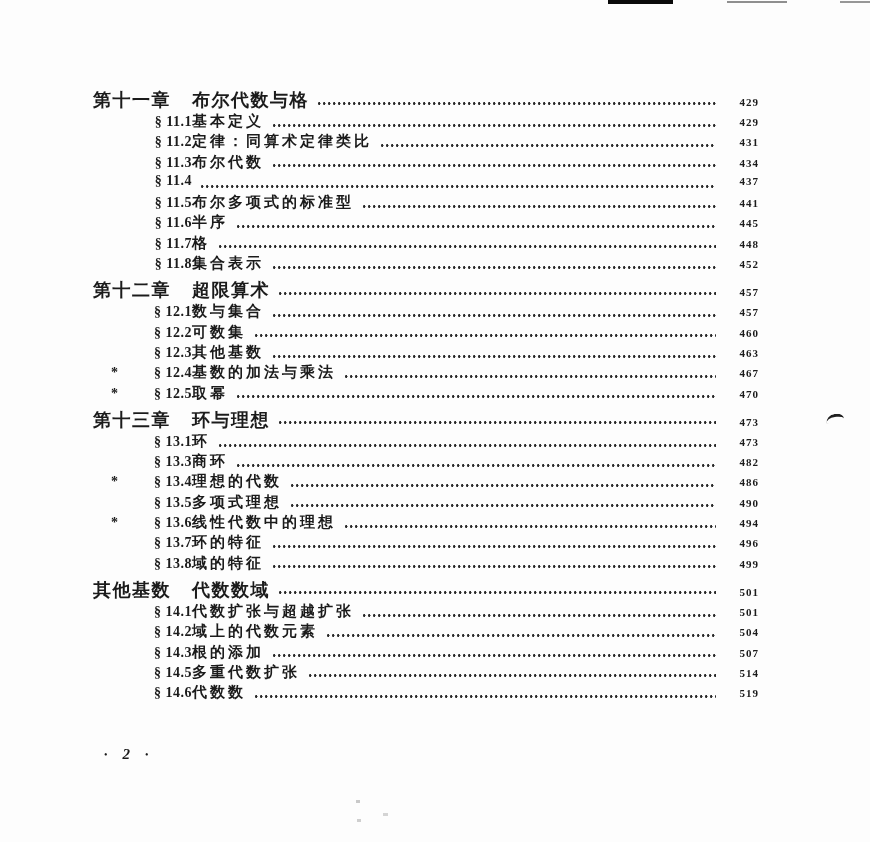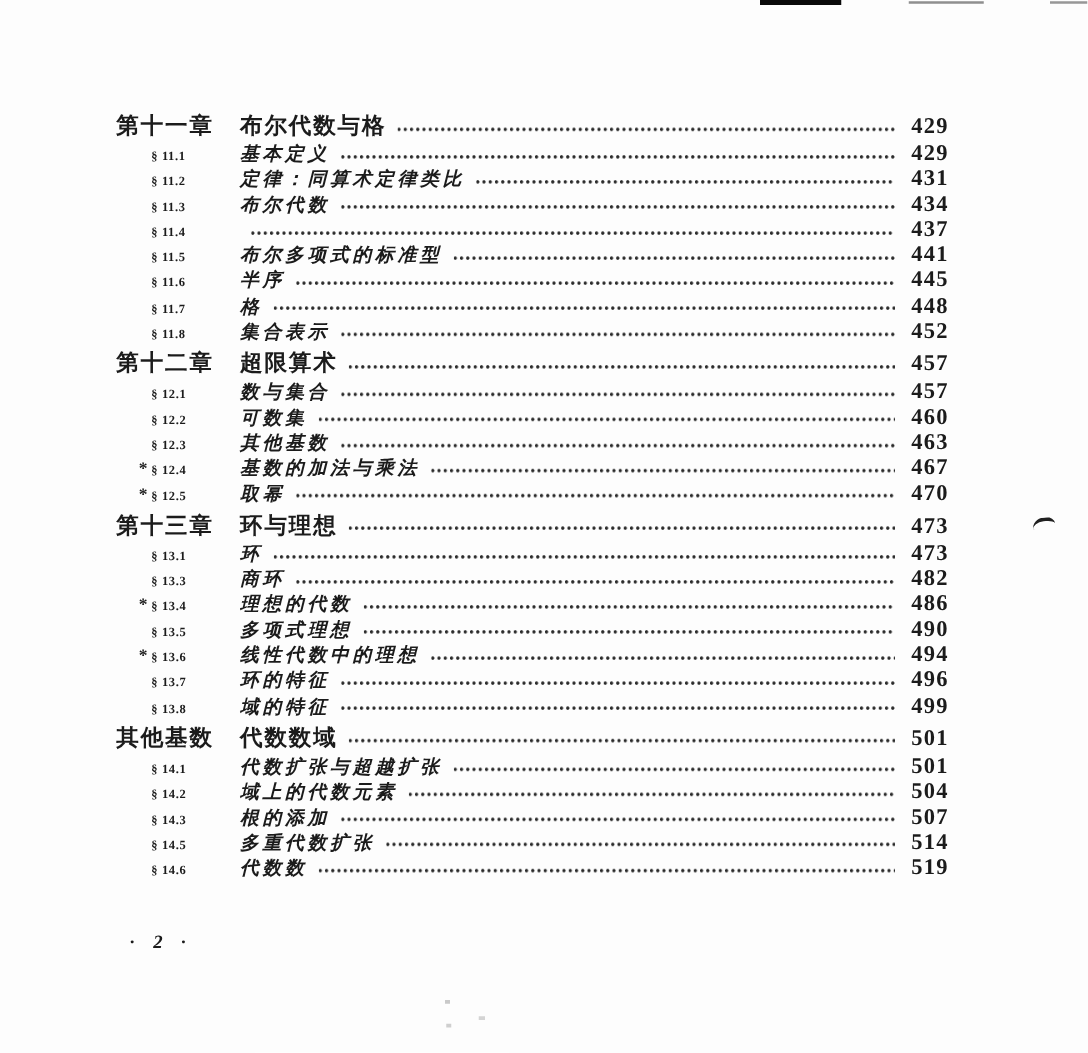--- a/index.html
+++ b/index.html
@@ -9,29 +9,29 @@
     background:#fdfdfd;color:#1b1b1b;
     font-family:"Liberation Serif","DejaVu Serif",serif;
   }
   .toc{position:absolute;left:93px;top:84px;width:666px;}
   .row{display:flex;align-items:baseline;}
   .row.chapter{height:24px;margin-top:4px;font-weight:700;font-size:18px;}
   .chapter .label{width:99px;letter-spacing:1.5px;white-space:nowrap;}
   .chapter .title{letter-spacing:1.5px;white-space:nowrap;}
   .row.section{height:20.3px;font-size:15px;padding-left:18px;}
   .star{width:10px;font-size:14px;font-weight:700;}
-  .num{width:71px;font-size:10px;font-weight:600;letter-spacing:0.5px;white-space:nowrap;}
-  .section .title{letter-spacing:3px;font-weight:600;white-space:nowrap;font-style:italic;}
+  .num{width:71px;font-size:14px;font-weight:600;letter-spacing:0.5px;white-space:nowrap;text-align:right;}
+  .section .title{letter-spacing:3px;font-weight:600;white-space:nowrap;}
   .leader{
     flex:1;align-self:center;height:3px;min-width:20px;
     margin:0 6px 0 9px;position:relative;top:3px;
     background-image:radial-gradient(circle at 1.2px 1.5px,#2a2a2a 1.05px,transparent 1.6px);
     background-size:5px 3px;background-repeat:repeat-x;
   }
-  .pagenum{width:37px;text-align:right;font-size:18px;font-weight:700;letter-spacing:1px;white-space:nowrap;}
+  .pagenum{width:37px;text-align:right;font-size:11px;font-weight:700;letter-spacing:1px;white-space:nowrap;}
   .footer{position:absolute;left:104px;top:746px;display:flex;align-items:center;gap:15px;}
   .footer .dot{font-size:10px;line-height:1;}
   .footer .pg{font-style:italic;font-weight:700;font-size:15px;}
   .art{position:absolute;}
   .art-bar1{left:608px;top:0;width:65px;height:4px;background:#0a0a0a;}
   .art-bar2{left:727px;top:1px;width:60px;height:2px;background:#8f8f8f;}
   .art-bar3{left:840px;top:1px;width:30px;height:2px;background:#979797;}
   .art-tick{
     left:826px;top:414px;width:18px;height:6px;background:transparent;
     border-top:3px solid #202020;border-radius:50% 40% 0 0/100% 60% 0 0;

